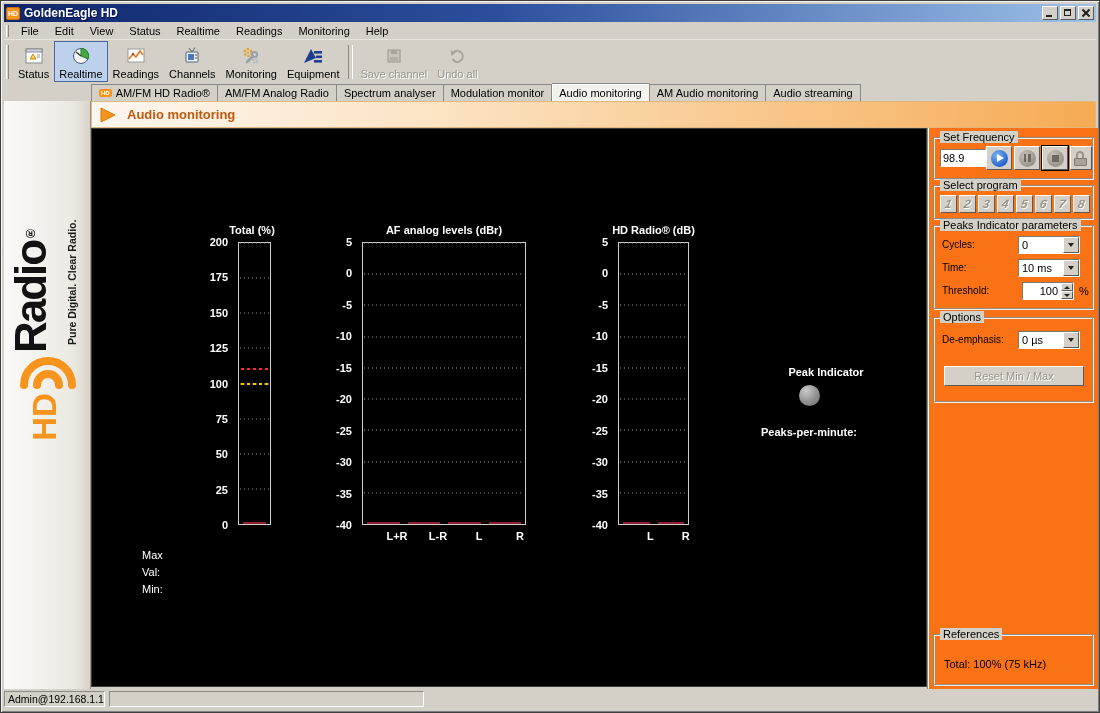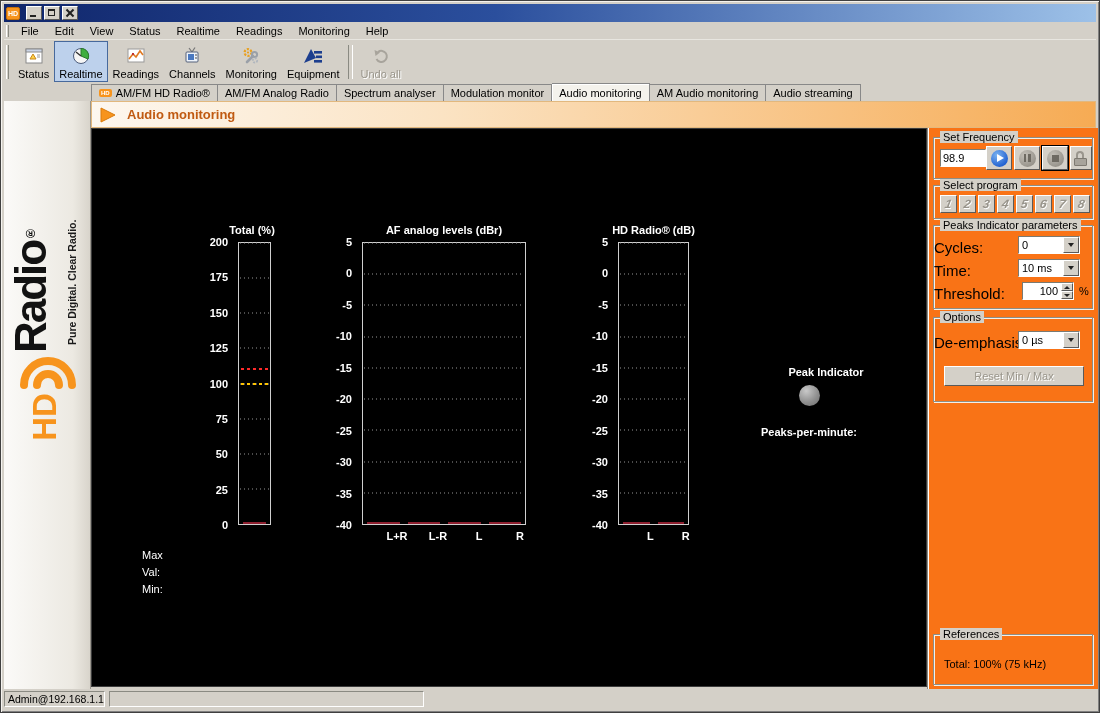--- a/index.html
+++ b/index.html
@@ -115,21 +115,21 @@
   .stop-sq { width:7px; height:7px; background:#6e6a62; }
   .lock-ic { position:relative; width:14px; height:15px; }
   .lock-ic .shackle { position:absolute; left:2px; top:0; width:8px; height:8px; border:2.5px solid #9a968e; border-bottom:none; border-radius:5px 5px 0 0; }
   .lock-ic .body { position:absolute; left:0; bottom:0; width:13px; height:8px; background:#a8a49c; border:1px solid #7e7a72; border-radius:1px; }
 
   .pgm-row { position:absolute; left:6px; top:9px; display:flex; gap:2px; }
   .pgm-btn { width:17px; height:18px; background:#d4d0c8; border:1px solid; border-color:#fff #5a5a5a #5a5a5a #fff;
              display:flex; align-items:center; justify-content:center; }
   .pgm-num { font-style:italic; font-weight:bold; font-size:12px; color:#98948b; text-shadow:1px 1px 0 #fff; transform:skewX(-10deg); }
 
-  .fieldrow-label { position:absolute; left:0; font-size:15px; }
+  .fieldrow-label { position:absolute; left:8px; font-size:10px; }
   .dd { position:absolute; width:62px; height:18px; background:#fff; border:1px solid; border-color:#7a7a72 #fff #fff #7a7a72; display:flex; }
   .dd-value { flex:1; padding:2px 3px; font-size:11px; white-space:nowrap; overflow:hidden; }
   .dd-btn { width:16px; background:#d4d0c8; border:1px solid; border-color:#fff #5a5a5a #5a5a5a #fff; display:flex; align-items:center; justify-content:center; }
   .dd-arrow { width:0; height:0; border-top:4px solid #222; border-left:3.5px solid transparent; border-right:3.5px solid transparent; }
   .spin { position:absolute; width:52px; height:18px; background:#fff; border:1px solid; border-color:#7a7a72 #fff #fff #7a7a72; display:flex; }
   .spin-value { flex:1; text-align:right; padding:2px 3px; }
   .spin-btns { width:12px; display:flex; flex-direction:column; }
   .spin-up,.spin-down { flex:1; background:#d4d0c8; border:1px solid; border-color:#fff #5a5a5a #5a5a5a #fff; display:flex; align-items:center; justify-content:center; }
   .arr-up { width:0; height:0; border-bottom:3px solid #222; border-left:3px solid transparent; border-right:3px solid transparent; }
   .arr-dn { width:0; height:0; border-top:3px solid #222; border-left:3px solid transparent; border-right:3px solid transparent; }
@@ -147,20 +147,21 @@
   #status-user { left:0; width:101px; }
   #status-extra { left:105px; width:315px; }
 </style>
 </head>
 <body>
 
 <div class="window">
 
   <div class="titlebar">
     <span class="app-icon">HD</span>
+    <span class="title-text">GoldenEagle HD</span>
     <span class="winbtn">
         <span class="g-min"></span>
       </span>
     <span class="winbtn">
         <span class="g-max"></span>
       </span>
     <span class="winbtn">
         <span class="g-x1"></span>
         <span class="g-x2"></span>
       </span>
@@ -252,20 +253,30 @@
             <rect x="12" y="5" width="8" height="2.6" fill="#1c3e8e"></rect>
             <rect x="14" y="9.5" width="6" height="2.6" fill="#1c3e8e"></rect>
             <rect x="12" y="14" width="8" height="2.6" fill="#1c3e8e"></rect>
           </svg>
       </span>
       <span class="tlabel">Equipment</span>
     </div>
 
     <span class="tsep"></span>
 
+    <div class="tbtn disabled">
+      <span class="ticon">
+        <svg width="18" height="18" viewBox="0 0 18 18">
+            <rect x="3" y="3" width="12" height="12" fill="#c8c4bc" stroke="#9a968e"></rect>
+            <rect x="6" y="3" width="6" height="4" fill="#a8a49c"></rect>
+            <rect x="5" y="10" width="8" height="5" fill="#b4b0a8"></rect>
+          </svg>
+      </span>
+      <span class="tlabel">Save channel</span>
+    </div>
 
     <div class="tbtn disabled">
       <span class="ticon">
         <svg width="18" height="18" viewBox="0 0 18 18">
             <path d="M6,5 A5.5,5.5 0 1 1 4.5,12" fill="none" stroke="#a8a49c" stroke-width="2"></path>
             <polygon points="2.5,3 8,5.5 3.5,9" fill="#a8a49c"></polygon>
           </svg>
       </span>
       <span class="tlabel">Undo all</span>
     </div>

